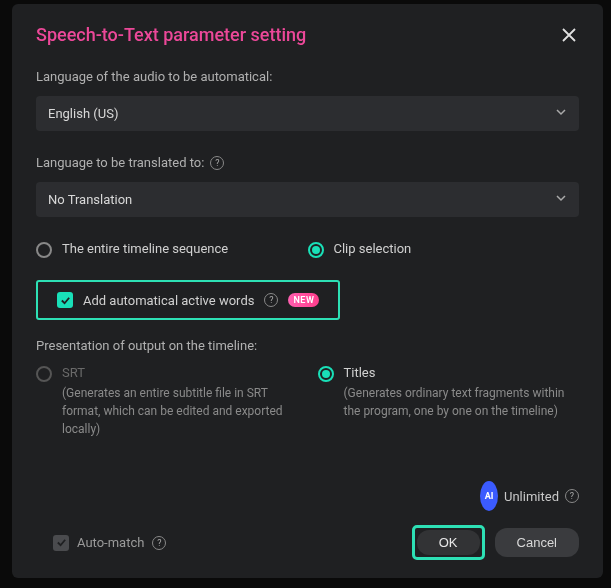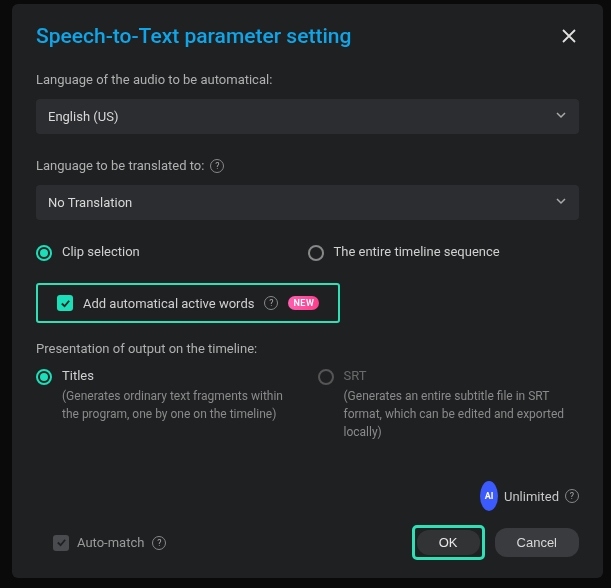--- a/index.html
+++ b/index.html
@@ -19,22 +19,22 @@
     display: flex;
     flex-direction: column;
   }
   .modal-header {
     display: flex;
     justify-content: space-between;
     align-items: center;
     margin-bottom: 24px;
   }
   .modal-title {
-    color: #0ea5e9;
-    font-size: 21px;
+    color: #ec4899;
+    font-size: 18px;
     font-weight: 500;
   }
   .close-btn {
     width: 20px; height: 20px;
     display: flex; align-items: center; justify-content: center;
     cursor: pointer;
     color: #e0e0e0;
   }
   .close-btn svg { width: 14px; height: 14px; }
   .section-label {
@@ -163,57 +163,57 @@
     <span>No Translation</span>
     <span class="chev">
       <svg width="12" height="12" viewBox="0 0 12 12">
           <path d="M2 4 L6 8 L10 4" stroke="currentColor" stroke-width="1.5" fill="none"></path>
         </svg>
     </span>
   </div>
 
   <div class="row">
     <div class="col">
+      <div class="radio"></div>
+      <span class="radio-label">The entire timeline sequence</span>
+    </div>
+    <div class="col">
       <div class="radio selected"></div>
       <span class="radio-label">Clip selection</span>
-    </div>
-    <div class="col">
-      <div class="radio"></div>
-      <span class="radio-label">The entire timeline sequence</span>
     </div>
   </div>
 
   <div class="highlight-box">
     <div class="checkbox">
       <svg viewBox="0 0 12 12">
           <path d="M2 6 L5 9 L10 3" stroke="#1f2022" stroke-width="2" fill="none"></path>
         </svg>
     </div>
     <span class="radio-label">Add automatical active words</span>
     <span class="help-icon">?</span>
     <span class="new-badge">NEW</span>
   </div>
 
   <div class="section-label">Presentation of output on the timeline:</div>
   <div class="output-row">
+    <div class="output-col">
+      <div class="output-head">
+        <div class="radio disabled"></div>
+        <div>
+          <div class="radio-label disabled">SRT</div>
+          <div class="radio-desc">(Generates an entire subtitle file in SRT format, which can be edited and exported locally)</div>
+        </div>
+      </div>
+    </div>
     <div class="output-col">
       <div class="output-head">
         <div class="radio selected"></div>
         <div>
           <div class="radio-label">Titles</div>
           <div class="radio-desc">(Generates ordinary text fragments within the program, one by one on the timeline)</div>
-        </div>
-      </div>
-    </div>
-    <div class="output-col">
-      <div class="output-head">
-        <div class="radio disabled"></div>
-        <div>
-          <div class="radio-label disabled">SRT</div>
-          <div class="radio-desc">(Generates an entire subtitle file in SRT format, which can be edited and exported locally)</div>
         </div>
       </div>
     </div>
   </div>
 
   <div class="footer">
     <div class="footer-top">
       <span class="ai-badge">AI</span>
       <span>Unlimited</span>
       <span class="help-icon">?</span>

